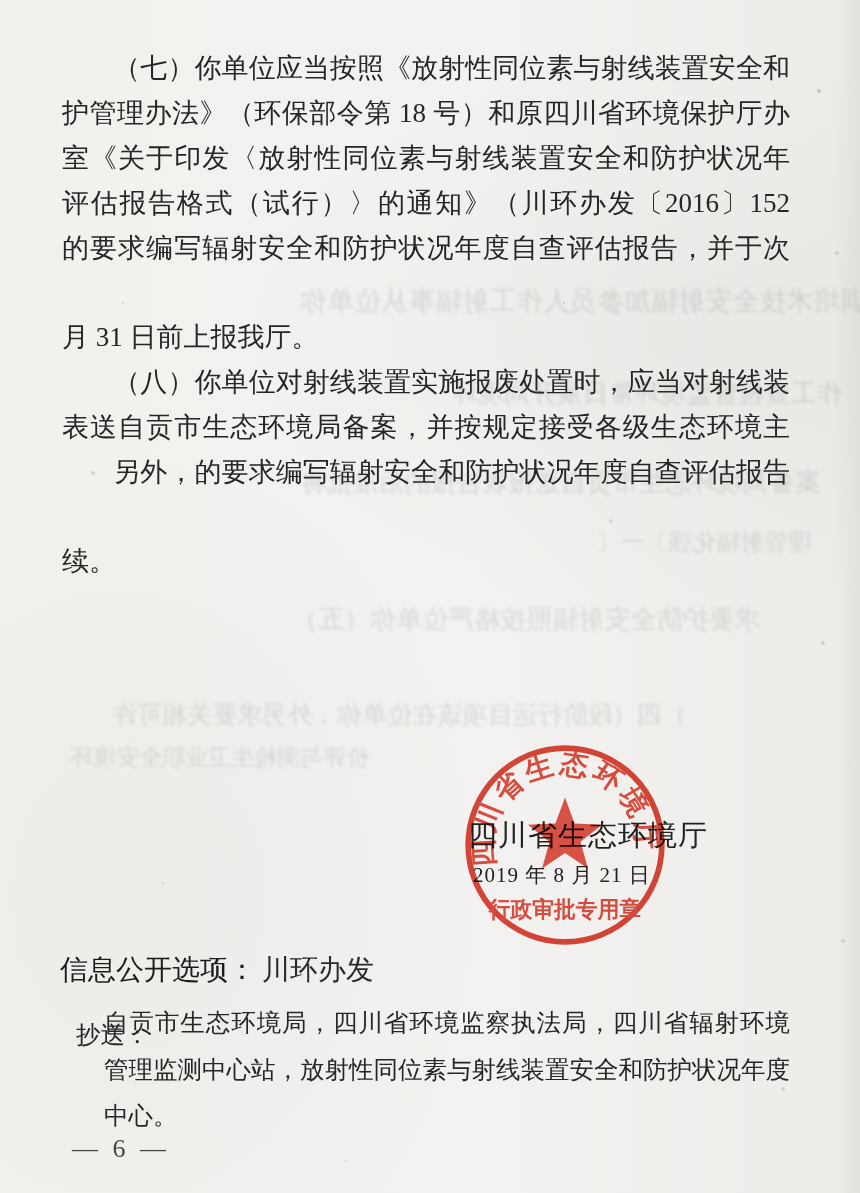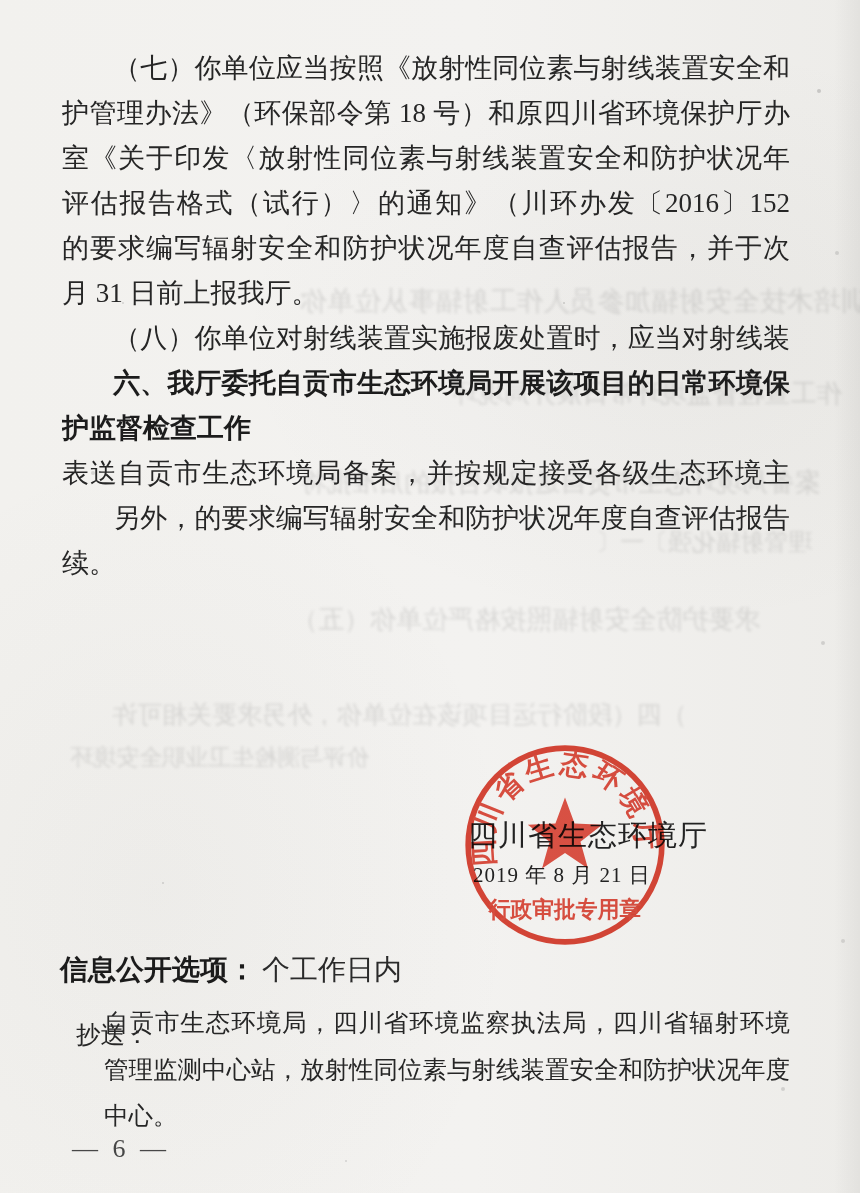--- a/index.html
+++ b/index.html
@@ -8,32 +8,32 @@
     background:
       radial-gradient(ellipse 620px 420px at 78% 28%, rgba(120,118,112,.05), transparent 70%),
       radial-gradient(ellipse 520px 640px at 18% 75%, rgba(120,118,112,.045), transparent 70%),
       linear-gradient(90deg,#f2f1ee 0%,#f3f2f0 55%,#edece9 100%);
     font-family:"Liberation Serif","DejaVu Serif",serif;
     color:#262626;
   }
   
   .blocks{position:absolute;left:62px;top:46px;width:728px;font-size:27px;}
   .line{height:45px;line-height:45px;text-align:justify;text-align-last:justify;overflow:hidden;}
-  .line.last{text-align-last:left;}
+  .line.last{text-align-last:left;margin-top:44px;}
   .line.indent{text-indent:1.9em;}
   .block.bold .line{font-family:"Liberation Sans","DejaVu Sans",sans-serif;font-weight:700;color:#1c1c1c;}
   
   .sig-org{position:absolute;left:468px;top:816px;font-size:29px;letter-spacing:1px;color:#222;}
   .sig-date{position:absolute;left:473px;top:861px;font-size:21px;letter-spacing:1px;color:#222;}
   
   .seal{position:absolute;left:462px;top:742px;width:206px;height:206px;mix-blend-mode:multiply;opacity:.93;}
   .seal svg{width:100%;height:100%;}
   
   .disclosure{position:absolute;left:60px;top:951px;font-size:28px;}
-  .disclosure .lbl{font-family:"Liberation Sans","DejaVu Sans",sans-serif;font-weight:700;color:#1b1b1b;text-align:center;}
+  .disclosure .lbl{font-family:"Liberation Sans","DejaVu Sans",sans-serif;font-weight:400;color:#1b1b1b;text-align:center;}
   .disclosure .val{color:#2a2a2a;margin-left:6px;}
   .cc{position:absolute;left:76px;top:1000px;width:714px;font-size:24.5px;}
   .cc-label{position:absolute;left:0;top:12px;height:46.5px;line-height:46.5px;}
   .cc-body{margin-left:28px;}
   .cc-line{height:46.5px;line-height:46.5px;text-align:justify;text-align-last:justify;}
   .cc-line.last{text-align-last:left;}
   .page-num{position:absolute;left:72px;top:1134px;font-size:26px;color:#474747;letter-spacing:4px;}
   
   .ghost{position:absolute;transform:scaleX(-1);filter:blur(1.4px);opacity:.15;color:#454545;white-space:nowrap;pointer-events:none;}
   .speckles{position:absolute;left:0;top:0;width:2px;height:2px;border-radius:50%;background:transparent;pointer-events:none;
@@ -57,24 +57,20 @@
         <div class="line indent">（七）你单位应当按照《放射性同位素与射线装置安全和防</div>
         <div class="line">护管理办法》（环保部令第 18 号）和原四川省环境保护厅办公</div>
         <div class="line">室《关于印发〈放射性同位素与射线装置安全和防护状况年度</div>
         <div class="line">评估报告格式（试行）〉的通知》（川环办发〔2016〕152 号）</div>
         <div class="line">的要求编写辐射安全和防护状况年度自查评估报告，并于次年 1</div>
         <div class="line last">月 31 日前上报我厅。</div>
       </div>
       <div class="block">
         <div class="line indent">（八）你单位对射线装置实施报废处置时，应当对射线装置</div>
       </div>
-      <div class="block bold">
-        <div class="line indent">六、我厅委托自贡市生态环境局开展该项目的日常环境保</div>
-        <div class="line last">护监督检查工作</div>
-      </div>
       <div class="block">
         <div class="line">表送自贡市生态环境局备案，并按规定接受各级生态环境主管</div>
       </div>
       <div class="block">
         <div class="line indent">另外，的要求编写辐射安全和防护状况年度自查评估报告</div>
         <div class="line last">续。</div>
       </div>
     </div>
 
   <div class="sig-org">四川省生态环境厅</div>
@@ -86,21 +82,21 @@
       <polygon points="100,54 109.3,79.2 136.1,80.3 115,96.9 122.3,122.7 100,107.8 77.7,122.7 85,96.9 63.9,80.3 90.7,79.2" fill="#e2483a"></polygon>
       <path id="sealArc" d="M 34 124 A 70 70 0 1 1 166 124" fill="none"></path>
       <text font-size="27" font-weight="700" letter-spacing="4" font-family="Liberation Sans, sans-serif" fill="#e04434">
         <textPath href="#sealArc" startOffset="4">四川省生态环境厅</textPath>
       </text>
       <text x="100" y="170" font-size="22" font-weight="700" text-anchor="middle" textLength="148" lengthAdjust="spacingAndGlyphs" font-family="Liberation Sans, sans-serif" fill="#e04434">行政审批专用章</text>
     </svg>
   </div>
 
   <div class="disclosure">
-    <span class="lbl">信息公开选项：</span><span class="val">个工作日内</span>
+    <span class="lbl">信息公开选项：</span><span class="val">川环办发</span>
   </div>
 
   <div class="cc">
     <div class="cc-label">抄送：</div>
     <div class="cc-body" id="cc-body">
         <div class="cc-line">自贡市生态环境局，四川省环境监察执法局，四川省辐射环境</div>
         <div class="cc-line">管理监测中心站，放射性同位素与射线装置安全和防护状况年度</div>
         <div class="cc-line last">中心。</div>
       </div>
   </div>

